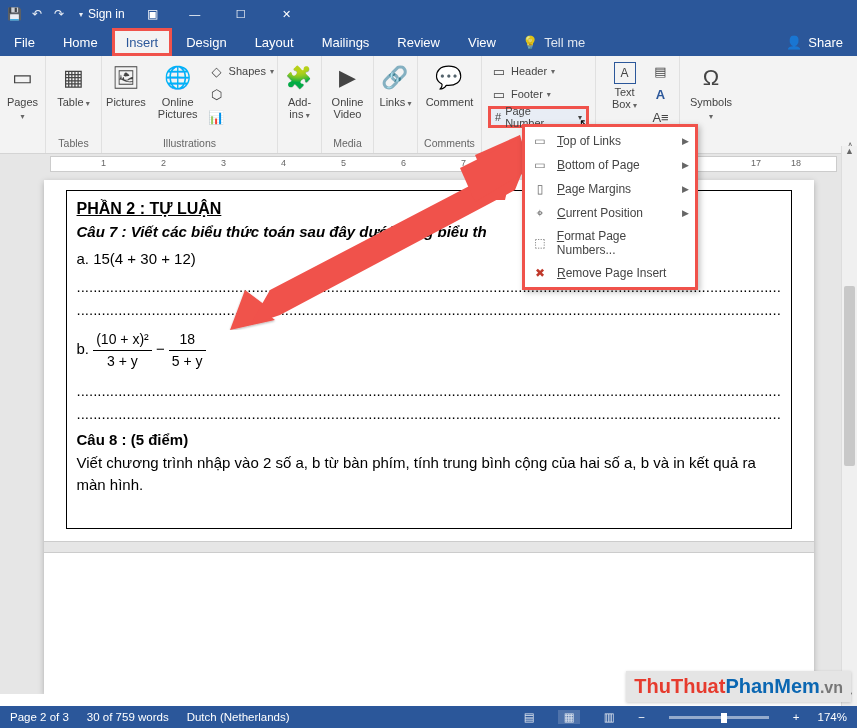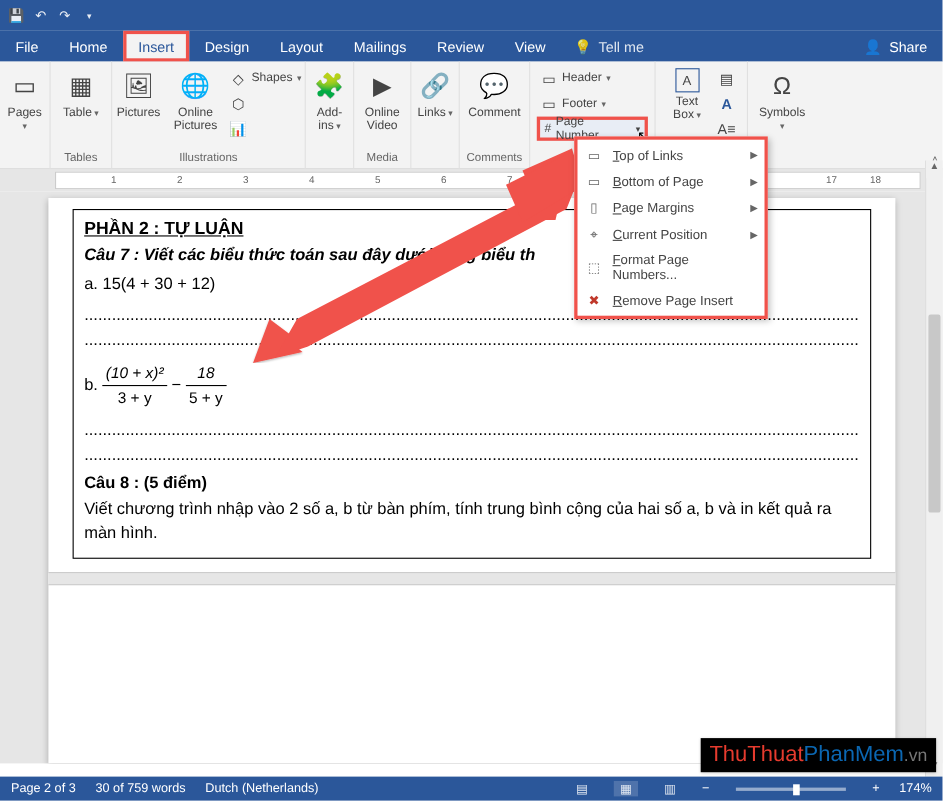--- a/index.html
+++ b/index.html
@@ -46,56 +46,63 @@
 .menu-item u { text-decoration: underline; }
 
 
 .ruler-area { background: #e6e6e6; height: 20px; display: flex; align-items:center; padding-left: 50px;}
 .ruler { background: #fff; height: 16px; flex:1; margin-right: 20px; position: relative; font-size: 9px; color:#666; border:1px solid #ccc; overflow:hidden;}
 .ruler span { position:absolute; top:1px; }
 
 
 .doc-area { background: #e6e6e6; height: 520px; overflow: hidden; position: relative; display:flex; justify-content:center; padding-top:6px;}
 .page { background: #fff; width: 770px; box-shadow: 0 2px 6px rgba(0,0,0,0.25); padding: 10px 22px 30px; position:relative;}
-.content-box { border: 1px solid #000; padding: 6px 10px 10px; font-family: "Times New Roman", serif; font-size: 15px; color: #000; line-height:1.5;}
+.content-box { border: 1px solid #000; padding: 6px 10px 31px; font-family: "Times New Roman", serif; font-size: 15px; color: #000; line-height:1.5;}
 .h2 { font-weight: bold; text-decoration: underline; font-size: 16px;}
 .q { font-weight: bold; font-style: italic; font-size: 15px;}
 .dotted { letter-spacing: 0px; color: #000; overflow: hidden; white-space: nowrap; }
 .frac { display:inline-block; text-align:center; vertical-align:middle; font-size:14px;}
-.frac .num{ display:block; border-bottom:1px solid #000; padding:0 3px;font-style:italic;}
+.frac .num{ display:block; border-bottom:1px solid #000; padding:0 3px;}
 .frac .den{ display:block; padding:0 3px;}
 .page-break { height: 12px; background:#e6e6e6; margin: 12px -22px 0; border-top:1px solid #ccc; border-bottom:1px solid #ccc;}
 
 
 .arrow-overlay { position: absolute; top: 130px; left: 220px; z-index: 40; pointer-events:none;}
 
 
 .statusbar { position: absolute; bottom: 0; left: 0; right: 0; height: 22px; background: #2b579a; color: #fff; font-size: 11.5px; display: flex; align-items: center; padding: 0 10px; gap: 18px;}
 .statusbar .spacer { flex:1; }
 .statusbar .viewbtn { width: 22px; text-align:center; opacity:0.85; }
 .zoom-slider { width: 100px; height:3px; background: rgba(255,255,255,0.5); position:relative; margin: 0 6px;}
 .zoom-slider .thumb { position:absolute; top:-3px; left:52px; width:6px; height:10px; background:#fff;}
 
 
-.watermark { position:absolute; bottom: 26px; right: 6px; background:#000000; padding:4px 8px; font-weight:normal; font-size: 20px; font-family: Arial, sans-serif; box-shadow:0 1px 3px rgba(0,0,0,0.2); z-index:60;}
+.watermark { position:absolute; bottom: 26px; right: 6px; background:#e5e5e5; padding:4px 8px; font-weight:bold; font-size: 20px; font-family: Arial, sans-serif; box-shadow:0 1px 3px rgba(0,0,0,0.2); z-index:60;}
 .watermark .a{color:#e63b2e;} .watermark .b{color:#0b67b2;} .watermark .c{color:#777; font-size:16px;}
 
 .scrollbar-v { position:absolute; right:0; top:146px; bottom:22px; width:16px; background:#f0f0f0; border-left:1px solid #ddd;}
 .scrollbar-v .thumb{ position:absolute; left:2px; right:2px; top:140px; height:180px; background:#c8c8c8; border-radius:2px;}
 .scroll-arrow{ position:absolute; left:0; right:0; height:16px; text-align:center; font-size:9px; color:#666; background:#f0f0f0;}
 </style>
 </head>
 <body>
 
 <div class="titlebar">
   <div class="titlebar-left">
     <span class="qat-icon">💾</span>
     <span class="qat-icon">↶</span>
     <span class="qat-icon">↷</span>
     <span class="qat-icon" style="font-size:8px;">▾</span>
+  </div>
+  <div class="titlebar-right">
+    <span class="signin">Sign in</span>
+    <span class="ribbon-display">▣</span>
+    <span class="winbtn">—</span>
+    <span class="winbtn">☐</span>
+    <span class="winbtn">✕</span>
   </div>
 </div>
 
 <div class="tabs">
   <div class="tab">File</div>
   <div class="tab">Home</div>
   <div class="tab active tab-highlight">Insert</div>
   <div class="tab">Design</div>
   <div class="tab">Layout</div>
   <div class="tab">Mailings</div>

